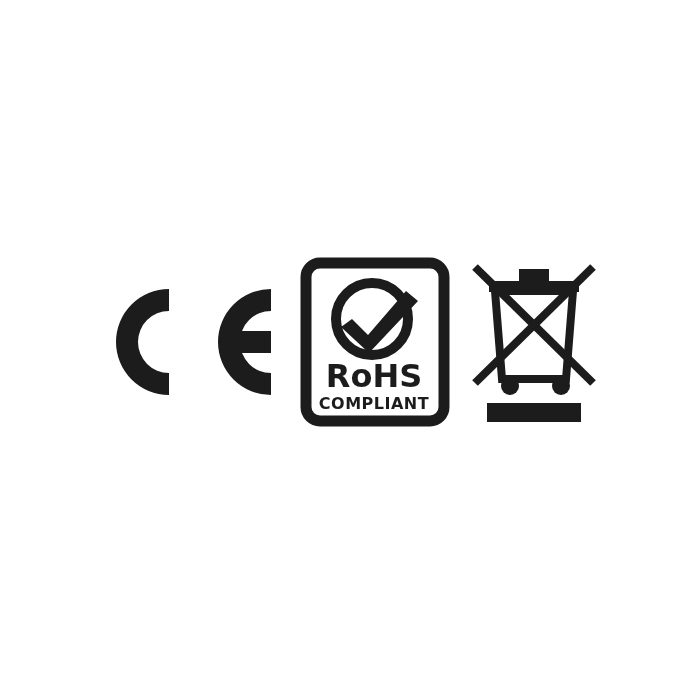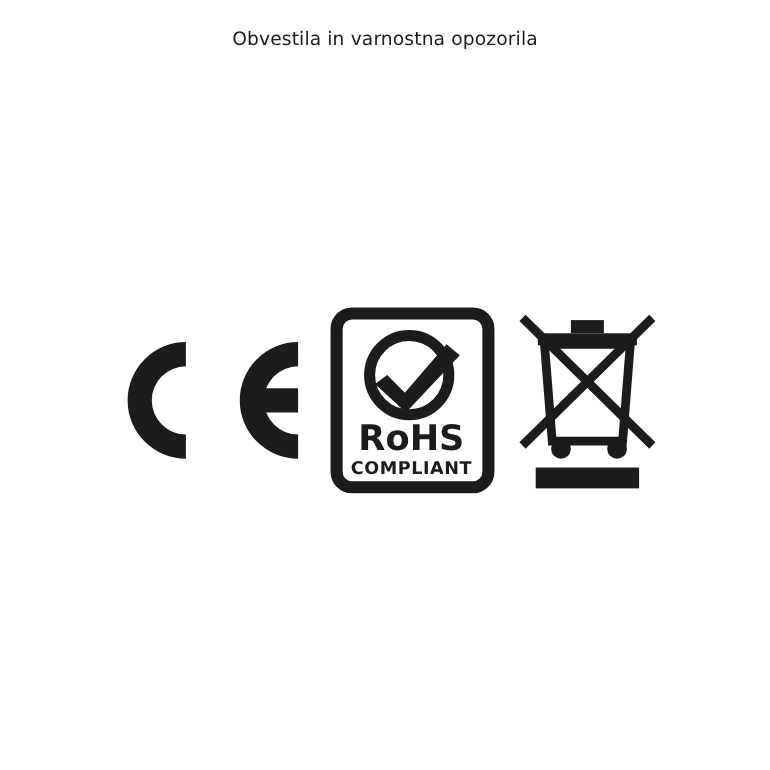--- a/index.html
+++ b/index.html
@@ -26,21 +26,21 @@
     left: 0;
     width: 700px;
     text-align: center;
     font-size: 17px;
     font-weight: 400;
     color: #1c1c1c;
     letter-spacing: 0.1px;
   }
   .symbols-row {
     position: absolute;
-    top: 274px;
+    top: 252px;
     left: 0;
     width: 700px;
     height: 180px;
     display: flex;
     align-items: center;
     justify-content: center;
     gap: 19px;
   }
   .symbol {
     display: flex;
@@ -50,21 +50,20 @@
   .ce-mark { width: 180px; height: 150px; }
   .rohs-mark { width: 150px; height: 170px; }
   .weee-mark { width: 130px; height: 175px; }
   svg { display: block; }
 </style>
 </head>
 <body>
 
 <div class="page">
 
-  <div class="page-title">Obvestila in varnostna opozorila</div>
 
   <div class="symbols-row">
 
     <div class="symbol ce-mark">
       <svg viewBox="0 0 180 150" width="180" height="150" aria-hidden="true">
 
         <path d="M68 22 A53 53 0 1 0 68 128 L68 106 A31 31 0 1 1 68 44 Z" fill="#1c1c1c"></path>
 
         <path d="M170 22 A53 53 0 1 0 170 128 L170 106 A31 31 0 1 1 170 44 Z" fill="#1c1c1c"></path>
         <rect x="118" y="64" width="52" height="22" fill="#1c1c1c"></rect>

